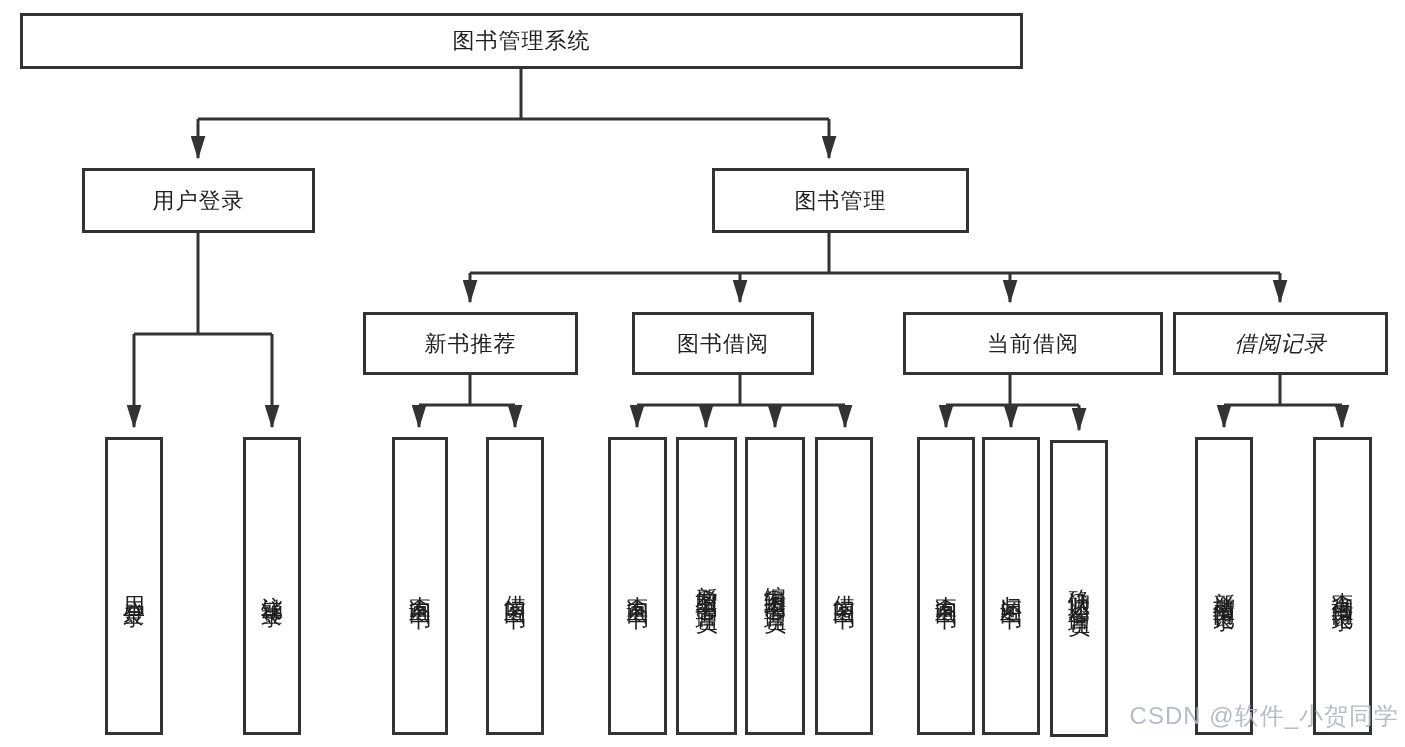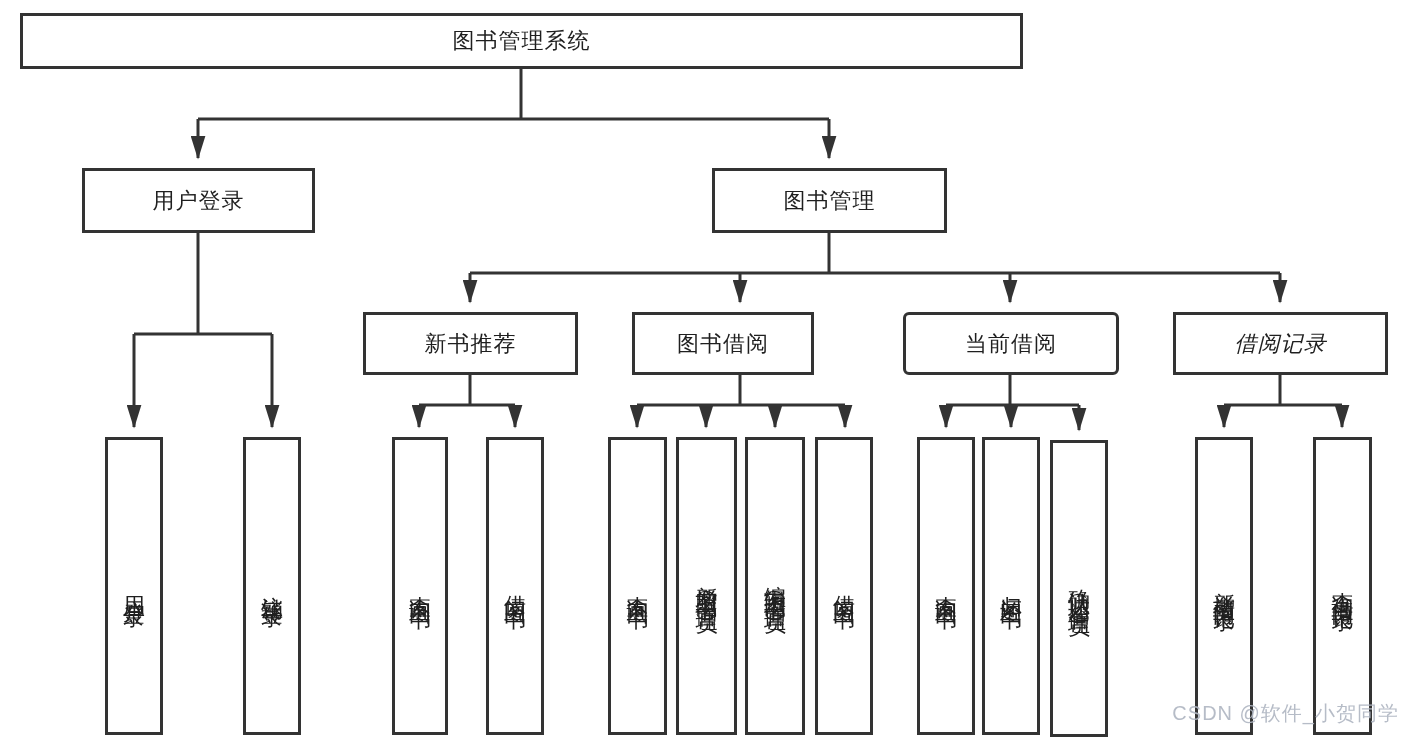--- a/index.html
+++ b/index.html
@@ -43,21 +43,21 @@
     writing-mode: vertical-lr;
     text-orientation: mixed;
     letter-spacing: 4px;
     line-height: 1.1;
   }
   #watermark {
     position: absolute;
     right: 6px;
     top: 700px;
     z-index: 10;
-    font-size: 20px;
+    font-size: 24px;
     color: rgba(176, 182, 194, 0.92);
     letter-spacing: 1px;
     white-space: nowrap;
   }
 </style>
 </head>
 <body>
 
 <div id="stage">
 
@@ -107,25 +107,25 @@
       <path d="M1280,375 V405"></path>
       <path d="M1224,405 H1342"></path>
       <path d="M1224,405 V427" marker-end="url(#arrow)"></path>
       <path d="M1342,405 V427" marker-end="url(#arrow)"></path>
     </g>
   </svg>
 
   <div class="box h-box" style="left:20px; top:13px; width:1003px; height:56px;">图书管理系统</div>
 
   <div class="box h-box" style="left:82px; top:168px; width:233px; height:65px;">用户登录</div>
-  <div class="box h-box" style="left:712px; top:168px; width:235px; height:65px;">图书管理</div>
+  <div class="box h-box" style="left:712px; top:168px; width:257px; height:65px;">图书管理</div>
 
   <div class="box h-box" style="left:363px; top:312px; width:215px; height:63px;text-align:right;">新书推荐</div>
   <div class="box h-box" style="left:632px; top:312px; width:182px; height:63px;">图书借阅</div>
-  <div class="box h-box" style="left:903px; top:312px; width:216px; height:63px;border-radius:6px;">当前借阅</div>
+  <div class="box h-box" style="left:903px; top:312px; width:260px; height:63px;">当前借阅</div>
   <div class="box h-box" style="left:1173px; top:312px; width:215px; height:63px;font-style:italic;">借阅记录</div>
 
   <div class="box v-box" style="left:105px; top:437px; width:58px; height:298px;">用户登录</div>
   <div class="box v-box" style="left:243px; top:437px; width:58px; height:298px;">注销登录</div>
 
   <div class="box v-box" style="left:392px; top:437px; width:56px; height:298px;">查询图书</div>
   <div class="box v-box" style="left:486px; top:437px; width:58px; height:298px;">借阅图书</div>
 
   <div class="box v-box" style="left:608px; top:437px; width:59px; height:298px;">查询图书</div>
   <div class="box v-box" style="left:676px; top:437px; width:61px; height:298px;">新增图书（管理员）</div>

